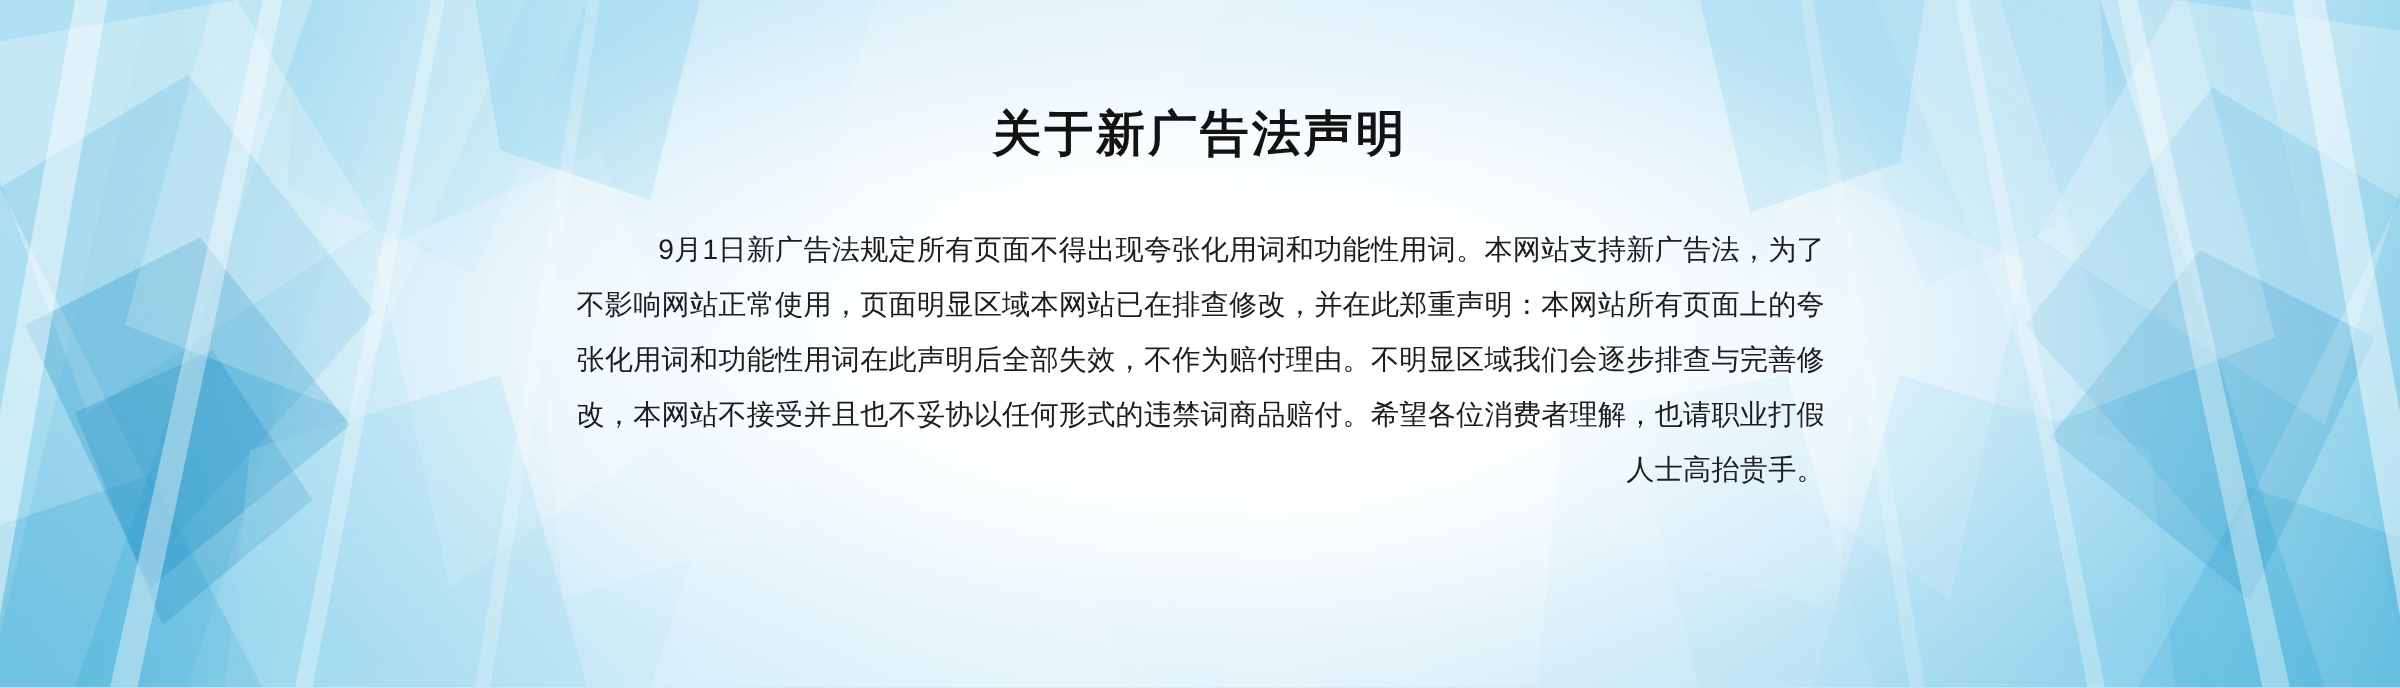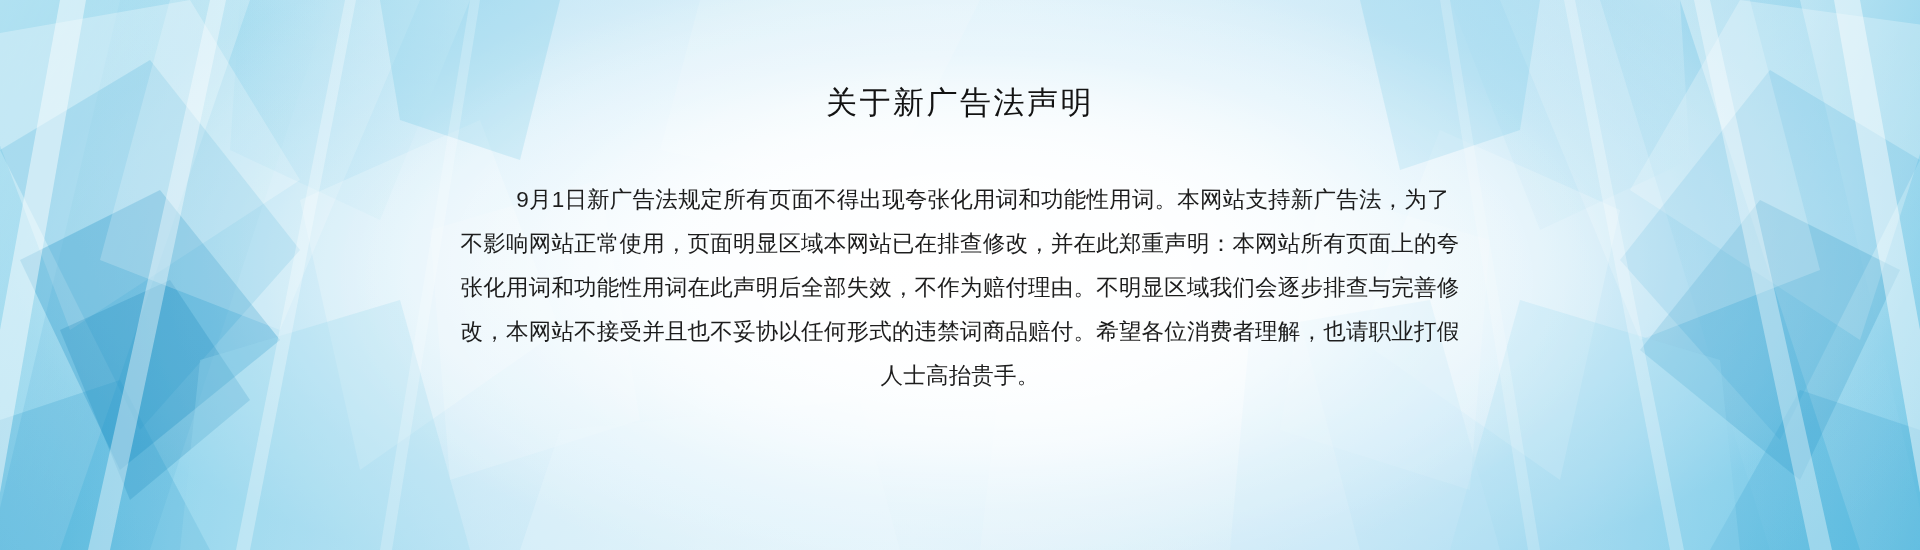--- a/index.html
+++ b/index.html
@@ -40,39 +40,39 @@
   
   .content {
     position:absolute;
     left:0; top:0; width:1920px; height:550px;
   }
 
   .title {
     position:absolute;
     left:0; top:86px; width:1920px;
     text-align:center;
-    font-size:31px;
-    font-weight:normal;
+    font-size:39px;
+    font-weight:bold;
     color:#131313;
     letter-spacing:2.5px;
     line-height:1.12;
     white-space:nowrap;
   }
 
   .body-block {
     position:absolute;
     left:460px; top:178px;
     width:1000px;
   }
 
   .para {
     font-size:22.5px;
     line-height:44px;
     color:#1d1d1d;
-    text-align:center;
+    text-align:right;
     letter-spacing:0.2px;
   }
   .para.p1 { text-indent:46px; }
   .para.p2 { text-indent:0; }
 </style>
 </head>
 <body>
 
 <div class="banner">
 

